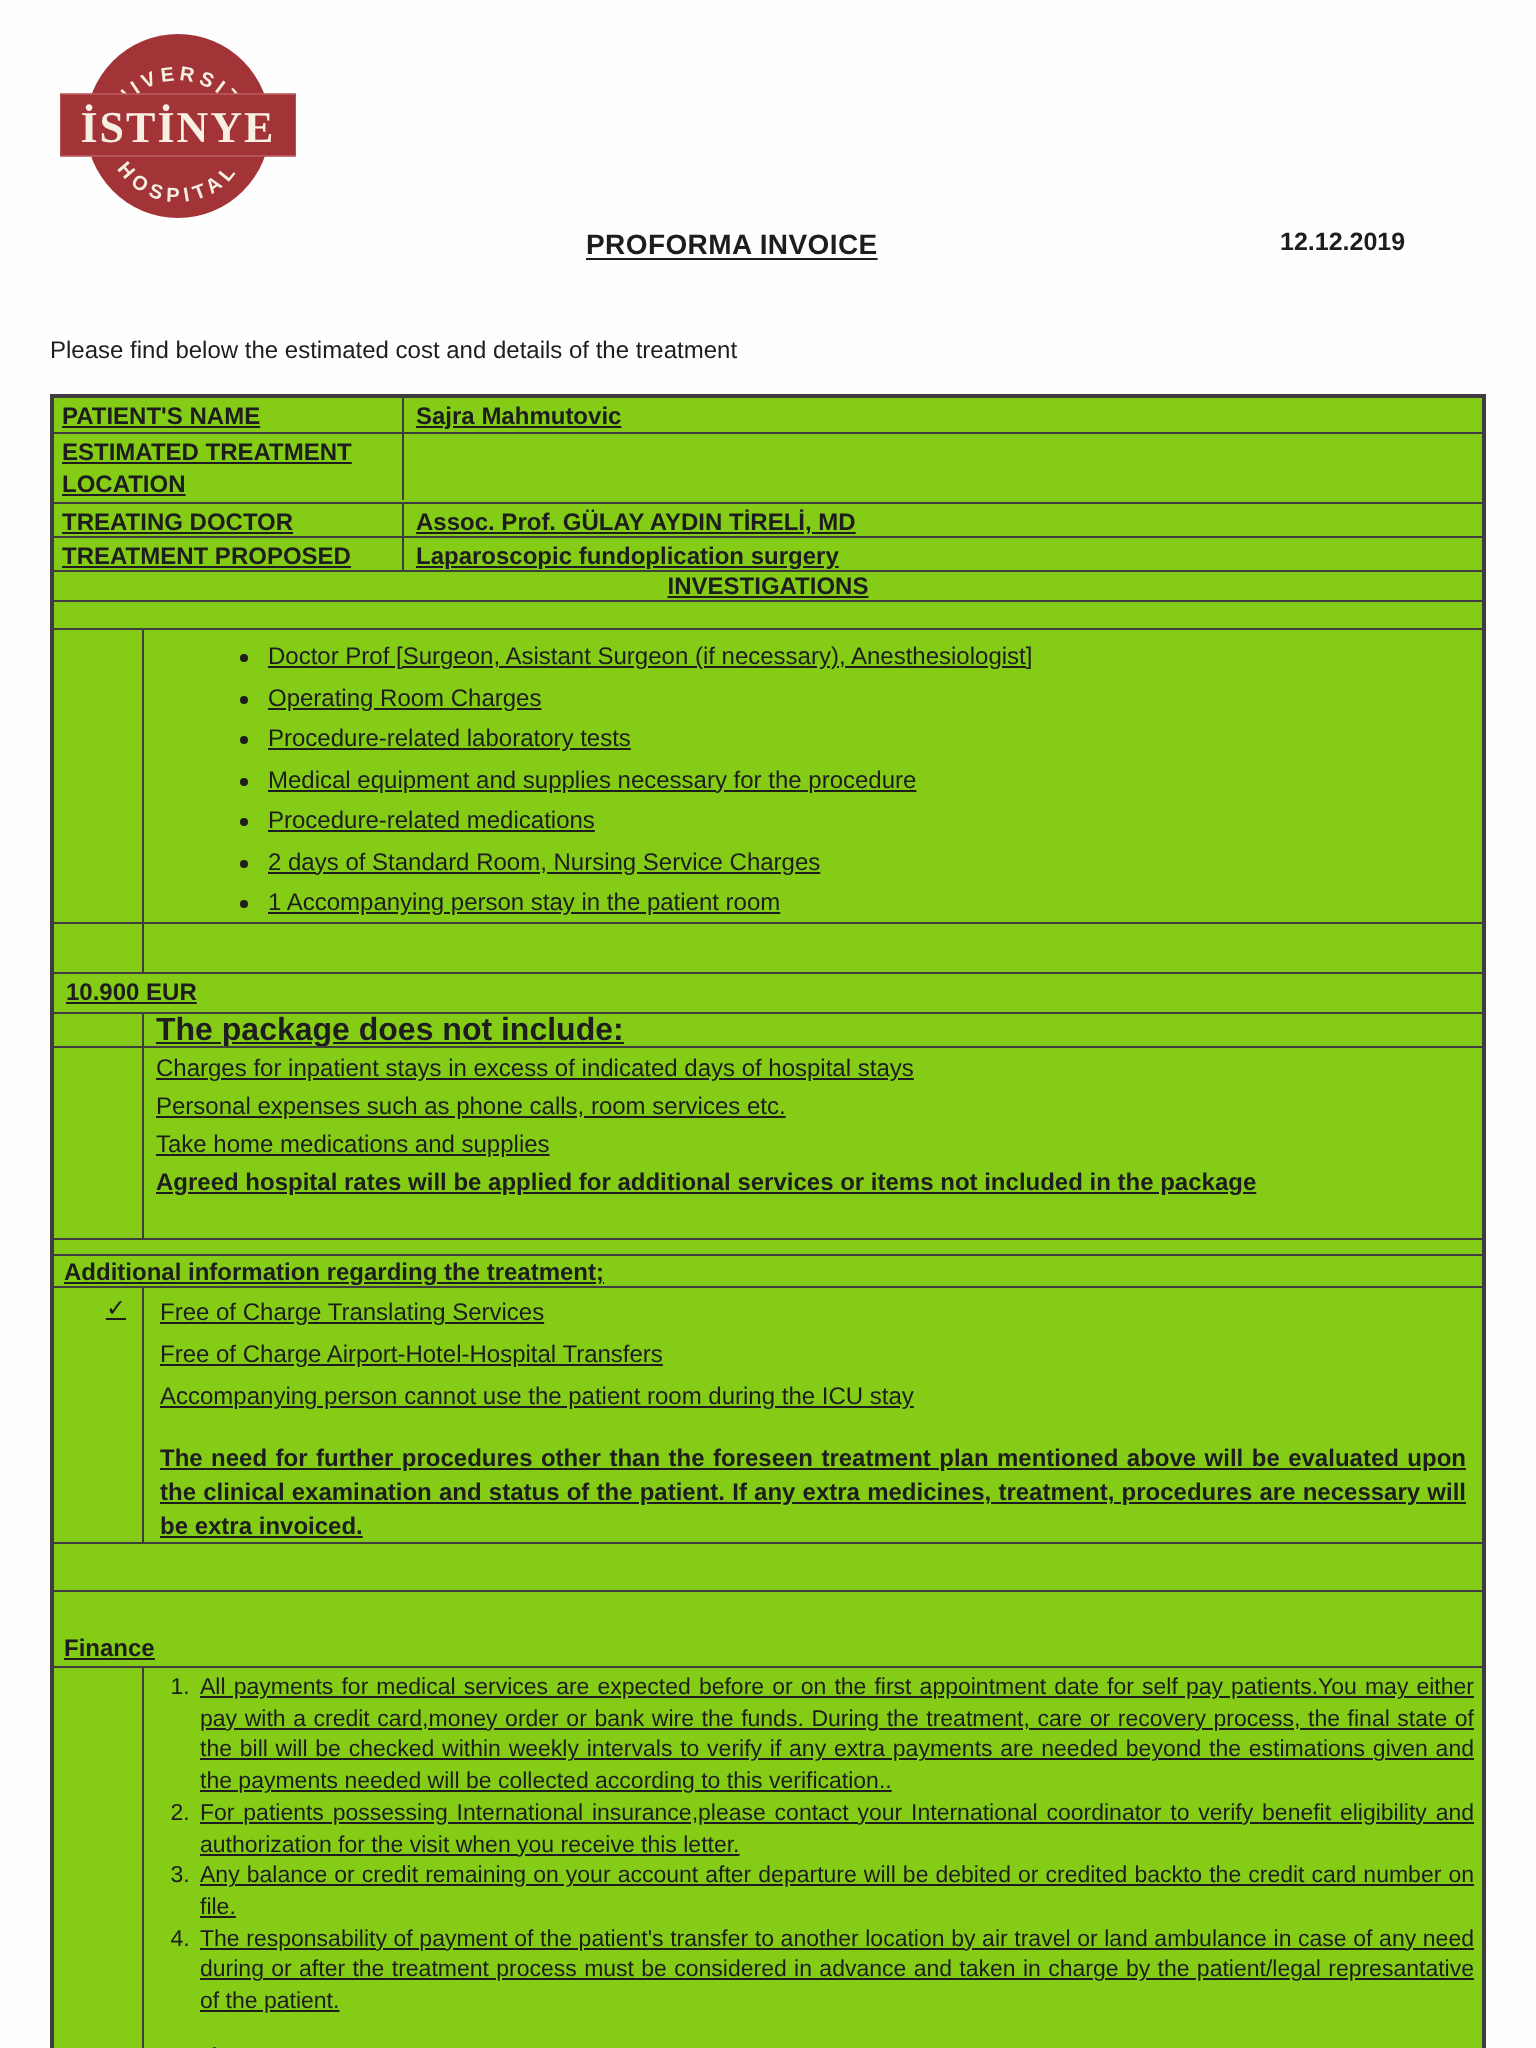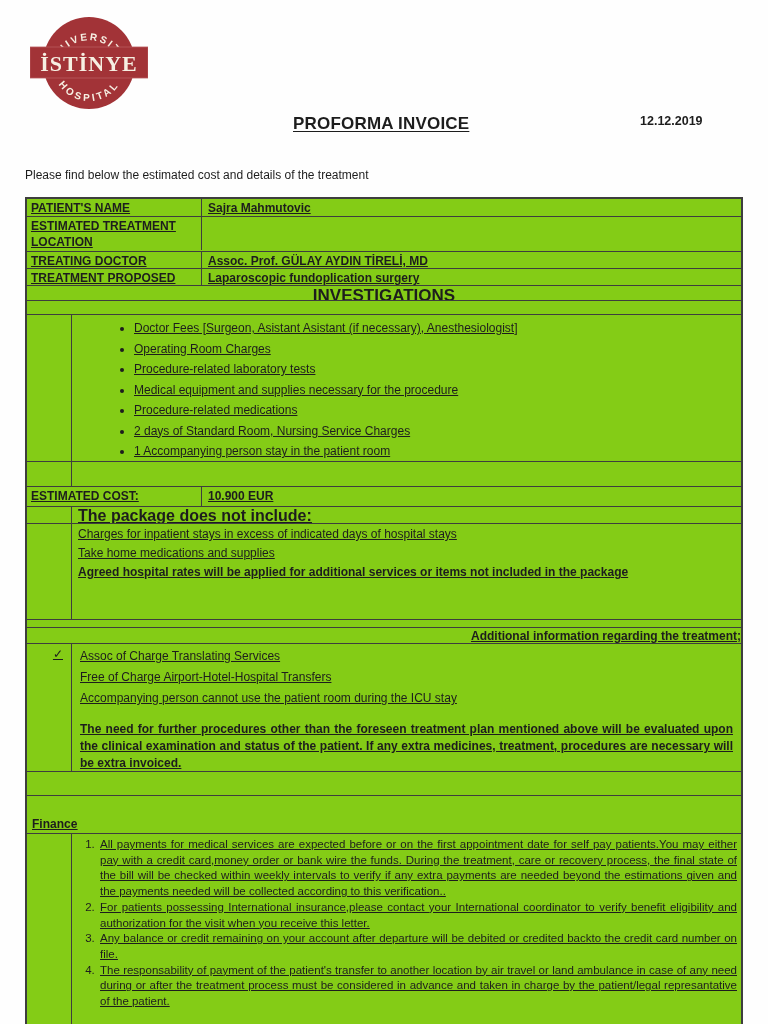--- a/index.html
+++ b/index.html
@@ -3,41 +3,41 @@
 <meta charset="utf-8">
 <style>
   * { margin:0; padding:0; box-sizing:border-box; }
   html,body { width:768px; background:#ffffff; }
   body { font-family:"Liberation Sans", sans-serif; color:#1d1d1d; }
   .page { position:relative; width:768px; height:1024px; background:#fefefe; overflow:hidden; }
 
   
   .hdr { position:absolute; top:0; left:0; width:768px; height:197px; }
   .logo { position:absolute; top:12px; left:30px; }
-  .title { position:absolute; top:114px; left:293px; font-size:17px; font-weight:bold;
+  .title { position:absolute; top:114px; left:293px; font-size:14px; font-weight:bold;
            text-decoration:underline; text-underline-offset:2px; letter-spacing:.2px; }
   .date  { position:absolute; top:114px; left:640px; font-size:12.5px; font-weight:bold; }
   .intro { position:absolute; top:168px; left:25px; font-size:12px; }
 
   
   .tbl { position:absolute; top:197px; left:25px; width:718px; border:2px solid #3e3e3e; background:#84cc16;text-decoration:underline; }
   .row { display:flex; border-bottom:1.5px solid #3e3e3e; overflow:hidden; }
   .row:last-child { border-bottom:none; }
   .lbl  { width:175px; flex:none; border-right:1.5px solid #3e3e3e; font-weight:bold; font-size:12px; line-height:16px; padding:1px 3px 0 4px; }
   .val  { flex:1; font-weight:bold; font-size:12px; line-height:16px; padding:1px 3px 0 6px; }
   .val2 { width:250px; flex:none; border-left:1.5px solid #3e3e3e; font-weight:bold; font-size:12px; line-height:16px; padding:1px 3px 0 6px;margin-top:20px; }
   .narrow { width:45px; flex:none; border-right:1.5px solid #3e3e3e; font-size:12px; }
   .content { flex:1; font-size:12px; }
 
   .h18 { height:18px; } .h35 { height:35px;flex-direction:column; } .h17 { height:17px; } .h15 { height:15px; }
   .h14 { height:14px; } .h147{ height:147px; } .h25 { height:25px; } .h20 { height:20px; }
-  .h96 { height:96px; } .h8  { height:8px; }  .h16 { height:16px;text-align:right; } .h128{ height:128px; }
+  .h96 { height:96px; } .h8  { height:8px; }  .h16 { height:16px; } .h128{ height:128px; }
   .h24 { height:24px; } .h205{ height:205px; }
 
-  .center-bold { justify-content:center; align-items:flex-start; font-weight:bold; font-size:17px; }
+  .center-bold { justify-content:center; align-items:flex-end; font-weight:bold; font-size:12px; }
 
   ul.bullets { list-style:disc; padding-left:62px; padding-top:3px; }
   ul.bullets li { line-height:20.5px; font-size:12px; }
 
   .sec-head { font-weight:bold; font-size:12px; text-decoration:underline; text-underline-offset:1px;
               padding:1px 0 0 5px; line-height:14px; }
   .pkg-head { font-weight:bold; font-size:16px; text-decoration:underline; text-underline-offset:1px;
               padding:1px 0 0 6px; line-height:15px; }
   .pkg-lines { padding:1px 5px 0 6px; }
   .pkg-lines div { line-height:19px; font-size:12px; }
@@ -111,67 +111,67 @@
     </div>
 
     <div class="row h14">
         <div class="content"></div>
       </div>
 
     <div class="row h147">
       <div class="narrow"></div>
       <div class="content">
         <ul class="bullets">
-          <li>Doctor Fees [Surgeon, Asistant Asistant (if necessary), Anesthesiologist]</li>
+          <li>Doctor Prof [Surgeon, Asistant Surgeon (if necessary), Anesthesiologist]</li>
           <li>Operating Room Charges</li>
           <li>Procedure-related laboratory tests</li>
           <li>Medical equipment and supplies necessary for the procedure</li>
           <li>Procedure-related medications</li>
           <li>2 days of Standard Room, Nursing Service Charges</li>
           <li>1 Accompanying person stay in the patient room</li>
         </ul>
       </div>
     </div>
 
     <div class="row h25">
       <div class="narrow"></div>
       <div class="content"></div>
     </div>
 
     <div class="row h20">
-      <div class="lbl" style="line-height:17px;">ESTIMATED COST:</div>
       <div class="val" style="line-height:17px;">10.900 EUR</div>
     </div>
 
     <div class="row h17">
       <div class="narrow"></div>
       <div class="content pkg-head">The package does not include:</div>
     </div>
 
     <div class="row h96">
       <div class="narrow"></div>
       <div class="content pkg-lines">
         <div>Charges for inpatient stays in excess of indicated days of hospital stays</div>
+        <div>Personal expenses such as phone calls, room services etc.</div>
         <div>Take home medications and supplies</div>
         <div class="bold">Agreed hospital rates will be applied for additional services or items not included in the package</div>
       </div>
     </div>
 
     <div class="row h8">
         <div class="content"></div>
       </div>
 
     <div class="row h16">
       <div class="content sec-head">Additional information regarding the treatment;</div>
     </div>
 
     <div class="row h128">
       <div class="narrow check">✓</div>
       <div class="content addl-lines">
-        <div class="item">Assoc of Charge Translating Services</div>
+        <div class="item">Free of Charge Translating Services</div>
         <div class="item">Free of Charge Airport-Hotel-Hospital Transfers</div>
         <div class="item">Accompanying person cannot use the patient room during the ICU stay</div>
         <div class="gap12"></div>
         <div class="bold-note">The need for further procedures other than the foreseen treatment plan mentioned above will be evaluated upon the clinical examination and status of the patient.  If any extra medicines, treatment, procedures are necessary will be extra invoiced.</div>
       </div>
     </div>
 
     <div class="row h24">
         <div class="content"></div>
       </div>

